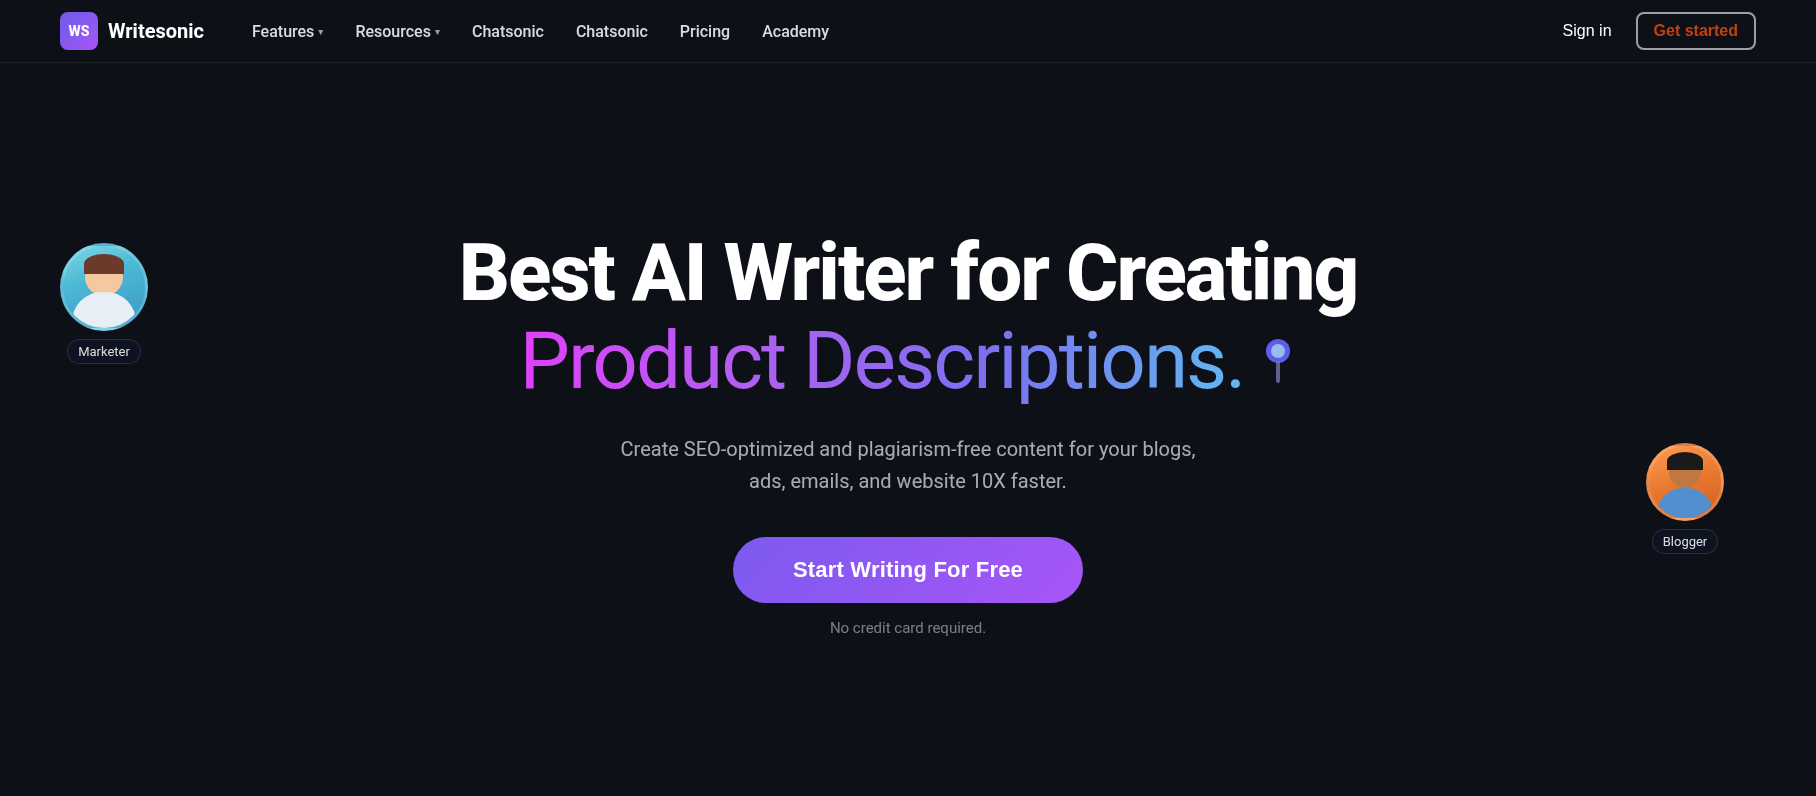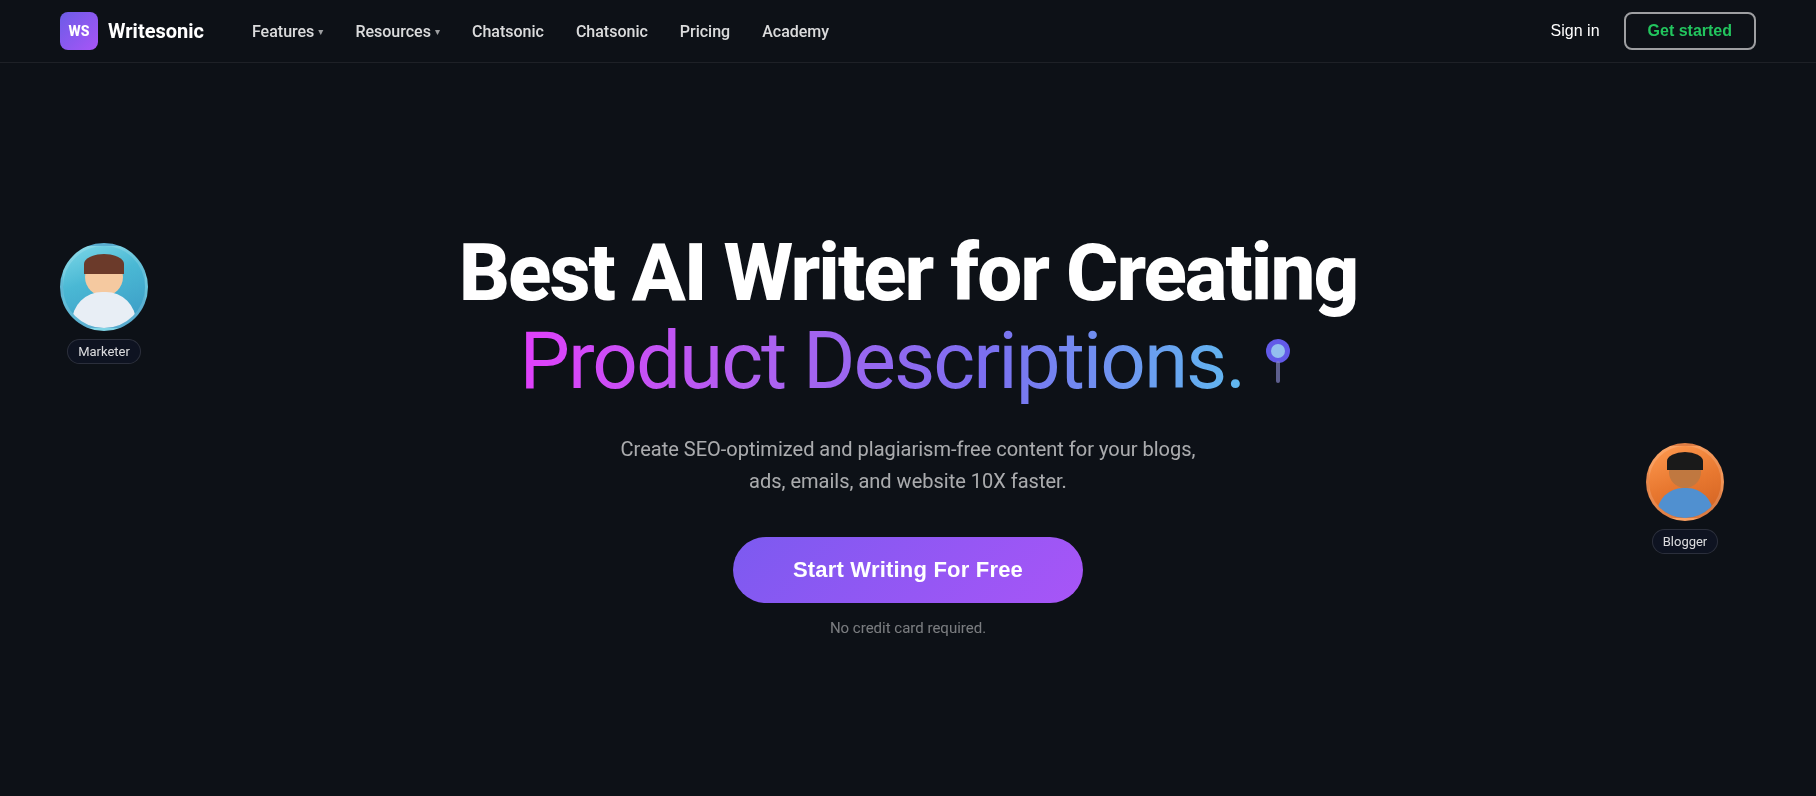--- a/index.html
+++ b/index.html
@@ -88,24 +88,24 @@
       border: none;
       color: #ffffff;
       font-size: 16px;
       font-weight: 500;
       cursor: pointer;
     }
 
     .get-started-btn {
       background: none;
       border: 2px solid rgba(255,255,255,0.6);
-      color: #22c55e;
+      color: #c2410c;
       font-size: 16px;
       font-weight: 600;
-      padding: 8px 22px;
+      padding: 8px 16px;
       border-radius: 8px;
       cursor: pointer;
     }
 
     
     .hero {
       position: relative;
       display: flex;
       flex-direction: column;
       align-items: center;

